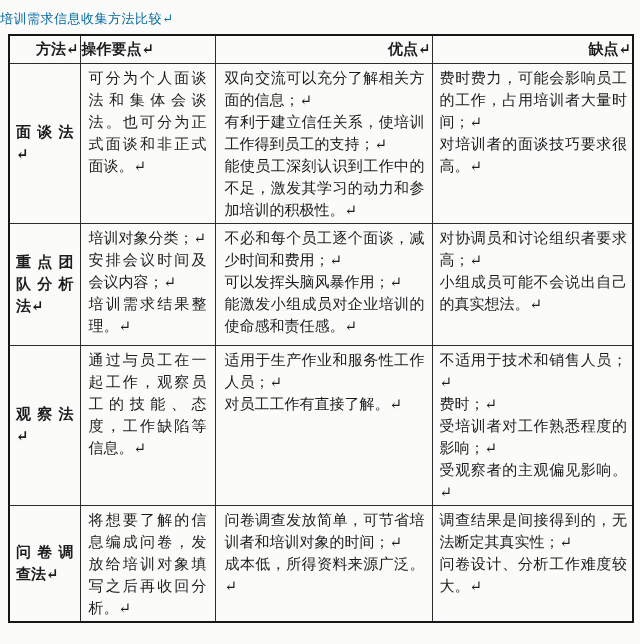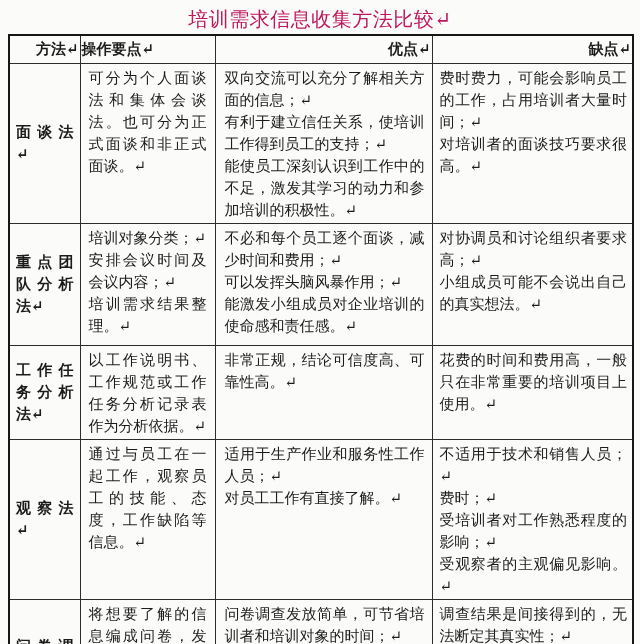--- a/index.html
+++ b/index.html
@@ -12,25 +12,24 @@
     width: 640px;
     height: 644px;
     background: #fbfbfa;
     overflow: hidden;
     font-family: "Liberation Serif", "DejaVu Serif", serif;
     color: #1c1c1c;
   }
   .doc-title {
     padding-top: 9px;
     height: 25px;
-    text-align: center;
-    font-size: 20px;
+    font-size: 13px;
     letter-spacing: 0.5px;
     line-height: 20px;
-    color: #be185d;
+    color: #0369a1;
   }
   table.cmp-table {
     border-collapse: collapse;
     table-layout: fixed;
     margin-left: 8px;
     width: 624px;
     border: 2px solid #161616;
   }
   .cmp-table th, .cmp-table td {
     border: 1px solid #2c2c2c;
@@ -119,26 +118,20 @@
         <td class="c1">重点团队分析法↵</td>
         <td class="c2">培训对象分类；↵
 安排会议时间及会议内容；↵
 培训需求结果整理。↵</td>
         <td class="c3">不必和每个员工逐个面谈，减少时间和费用；↵
 可以发挥头脑风暴作用；↵
 能激发小组成员对企业培训的使命感和责任感。↵</td>
         <td class="c4">对协调员和讨论组织者要求高；↵
 小组成员可能不会说出自己的真实想法。↵</td>
       </tr>
-      <tr class="r3">
-        <td class="c1">工作任务分析法↵</td>
-        <td class="c2">以工作说明书、工作规范或工作任务分析记录表作为分析依据。↵</td>
-        <td class="c3">非常正规，结论可信度高、可靠性高。↵</td>
-        <td class="c4">花费的时间和费用高，一般只在非常重要的培训项目上使用。↵</td>
-      </tr>
       <tr class="r4">
         <td class="c1">观察法↵</td>
         <td class="c2">通过与员工在一起工作，观察员工的技能、态度，工作缺陷等信息。↵</td>
         <td class="c3">适用于生产作业和服务性工作人员；↵
 对员工工作有直接了解。↵</td>
         <td class="c4">不适用于技术和销售人员；↵
 费时；↵
 受培训者对工作熟悉程度的影响；↵
 受观察者的主观偏见影响。↵</td>
       </tr>

